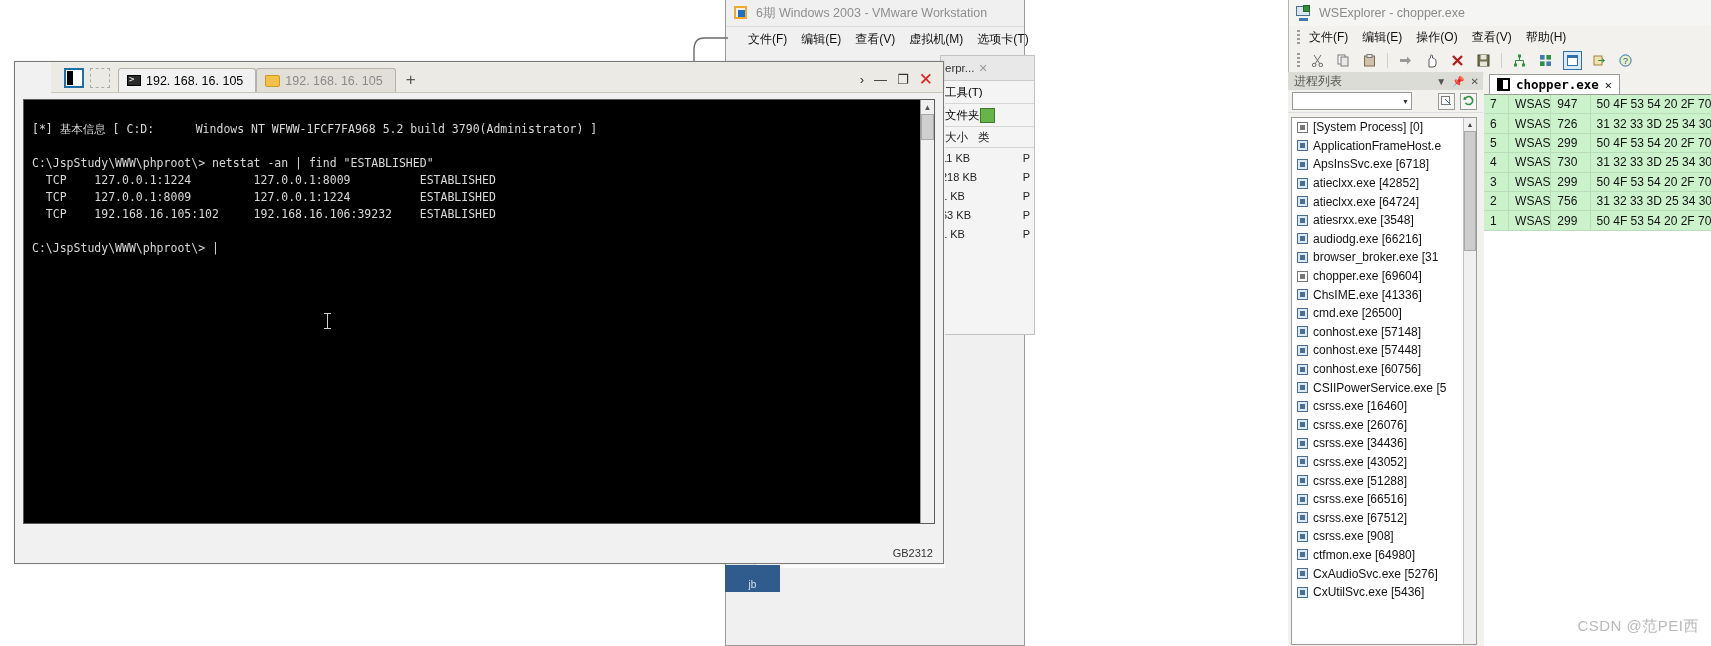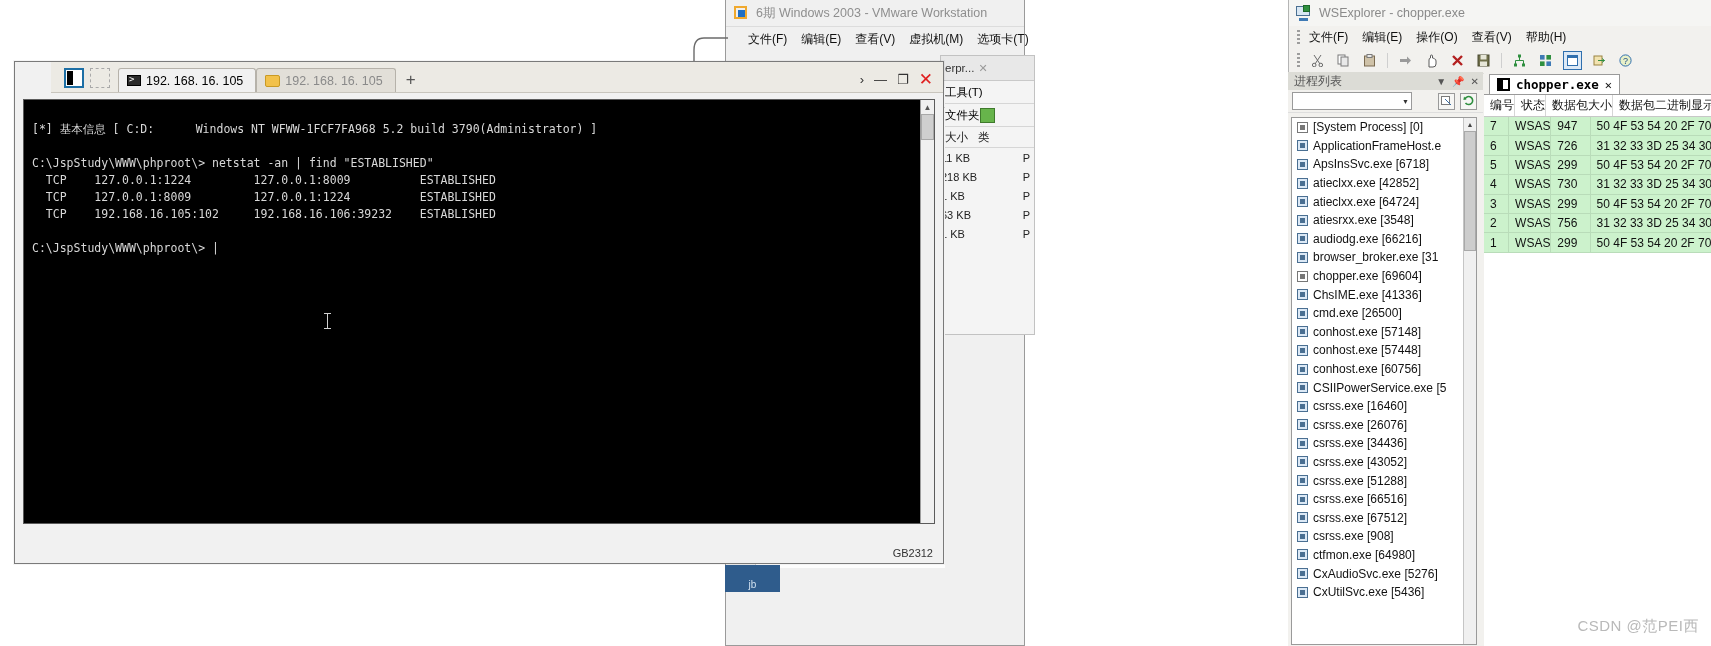--- a/index.html
+++ b/index.html
@@ -523,26 +523,20 @@
 
 <div id="data-pane">
   <div id="data-tabrow">
     <span id="data-tab">
       <span class="sq"></span>
       <span>chopper.exe</span>
       <span class="x">✕</span>
     </span>
   </div>
   <div id="data-grid">
-    <div id="grid-head">
-      <span class="gh w-id">编号</span>
-      <span class="gh w-state">状态</span>
-      <span class="gh w-size">数据包大小</span>
-      <span class="gh w-hex">数据包二进制显示</span>
-    </div>
     <div class="grid-row">
       <span class="gc w-id">7</span>
       <span class="gc w-state">WSASend</span>
       <span class="gc w-size">947</span>
       <span class="gc w-hex">50 4F 53 54 20 2F 70 68 70</span>
     </div>
     <div class="grid-row">
       <span class="gc w-id">6</span>
       <span class="gc w-state">WSASend</span>
       <span class="gc w-size">726</span>

